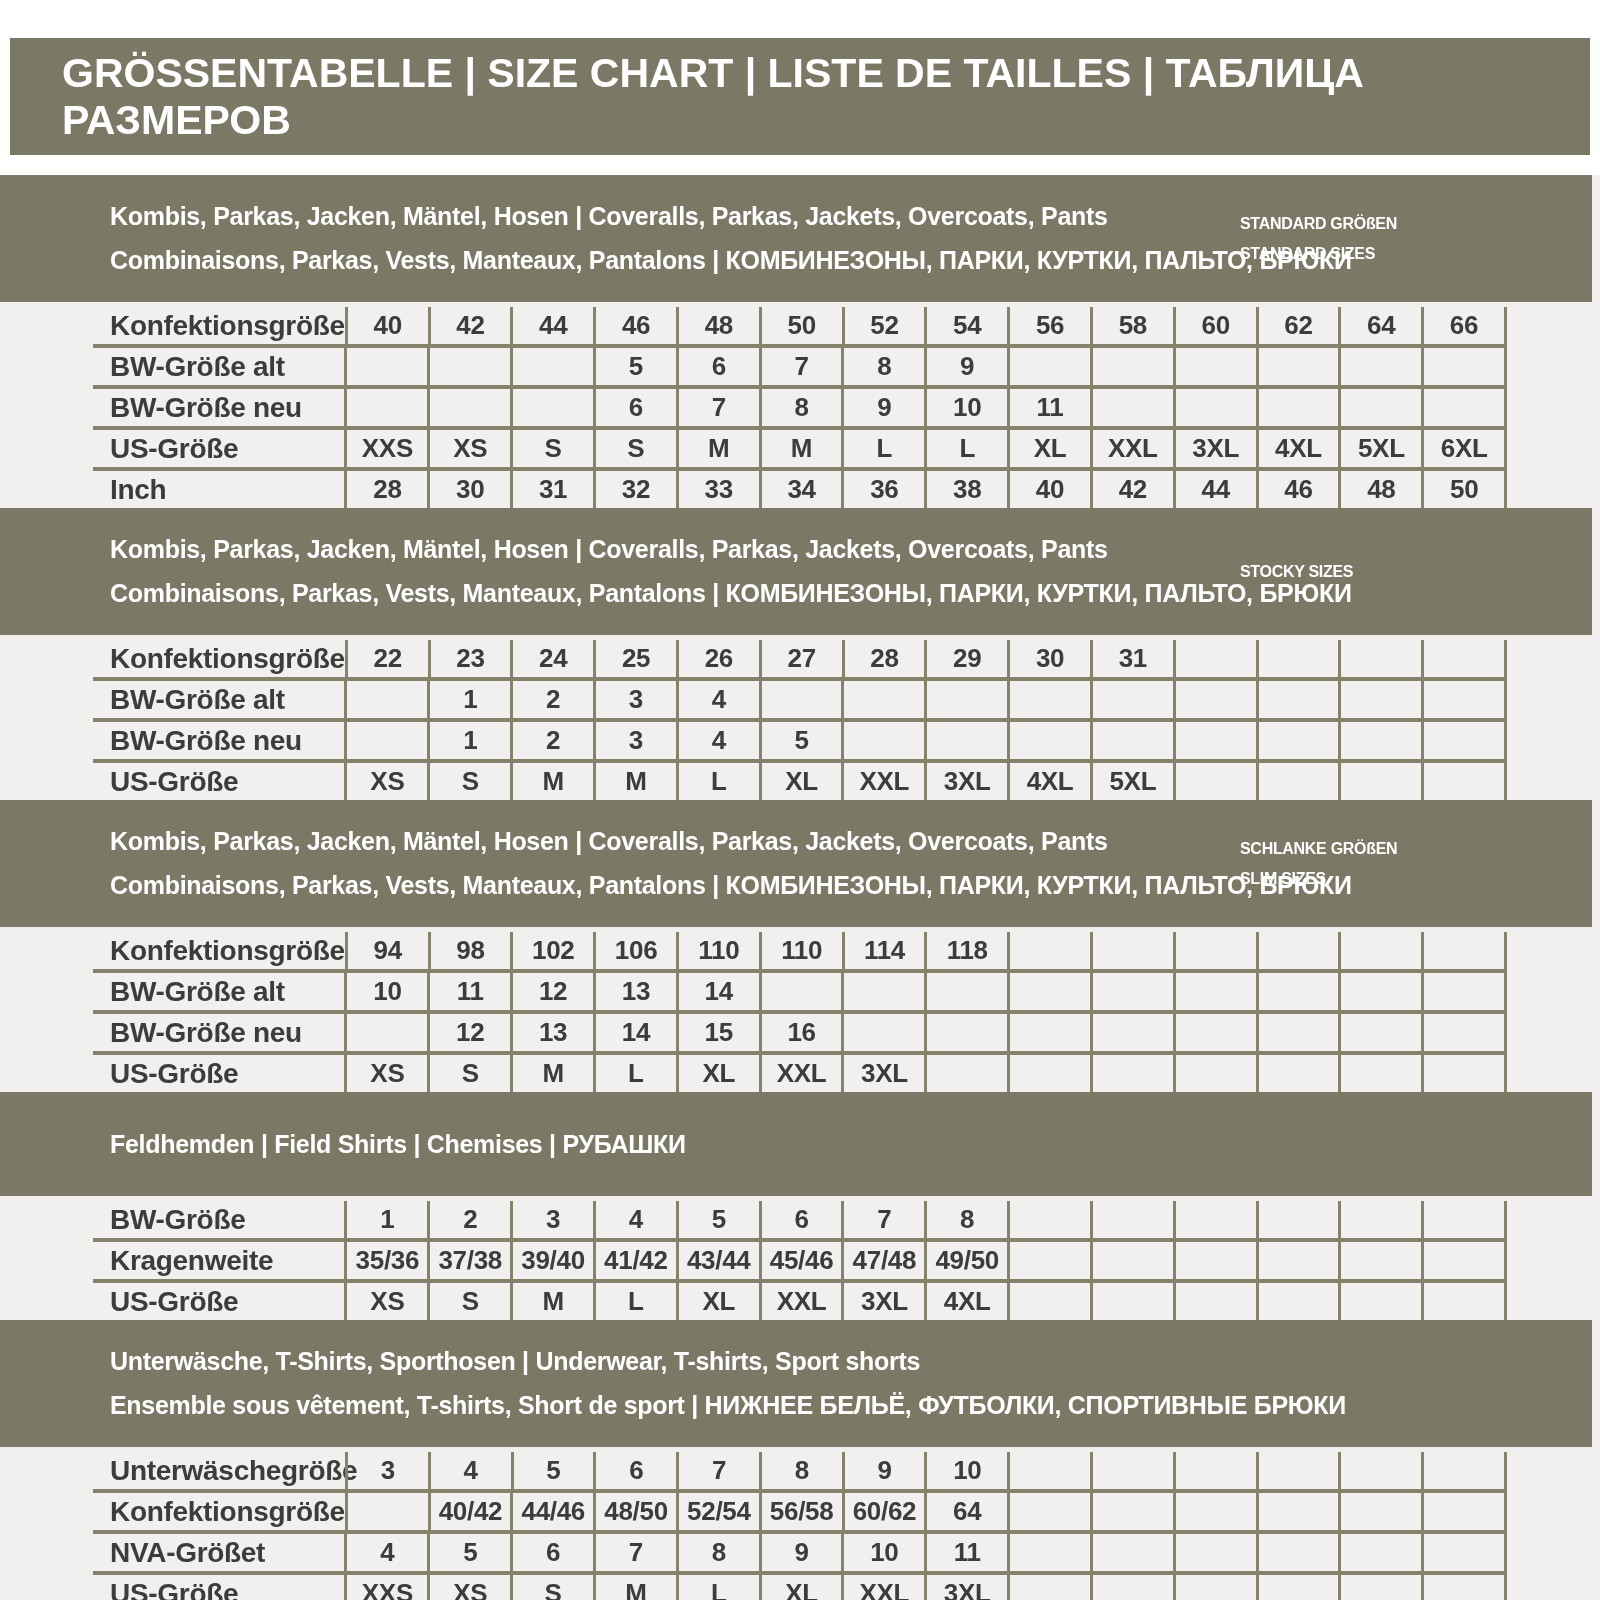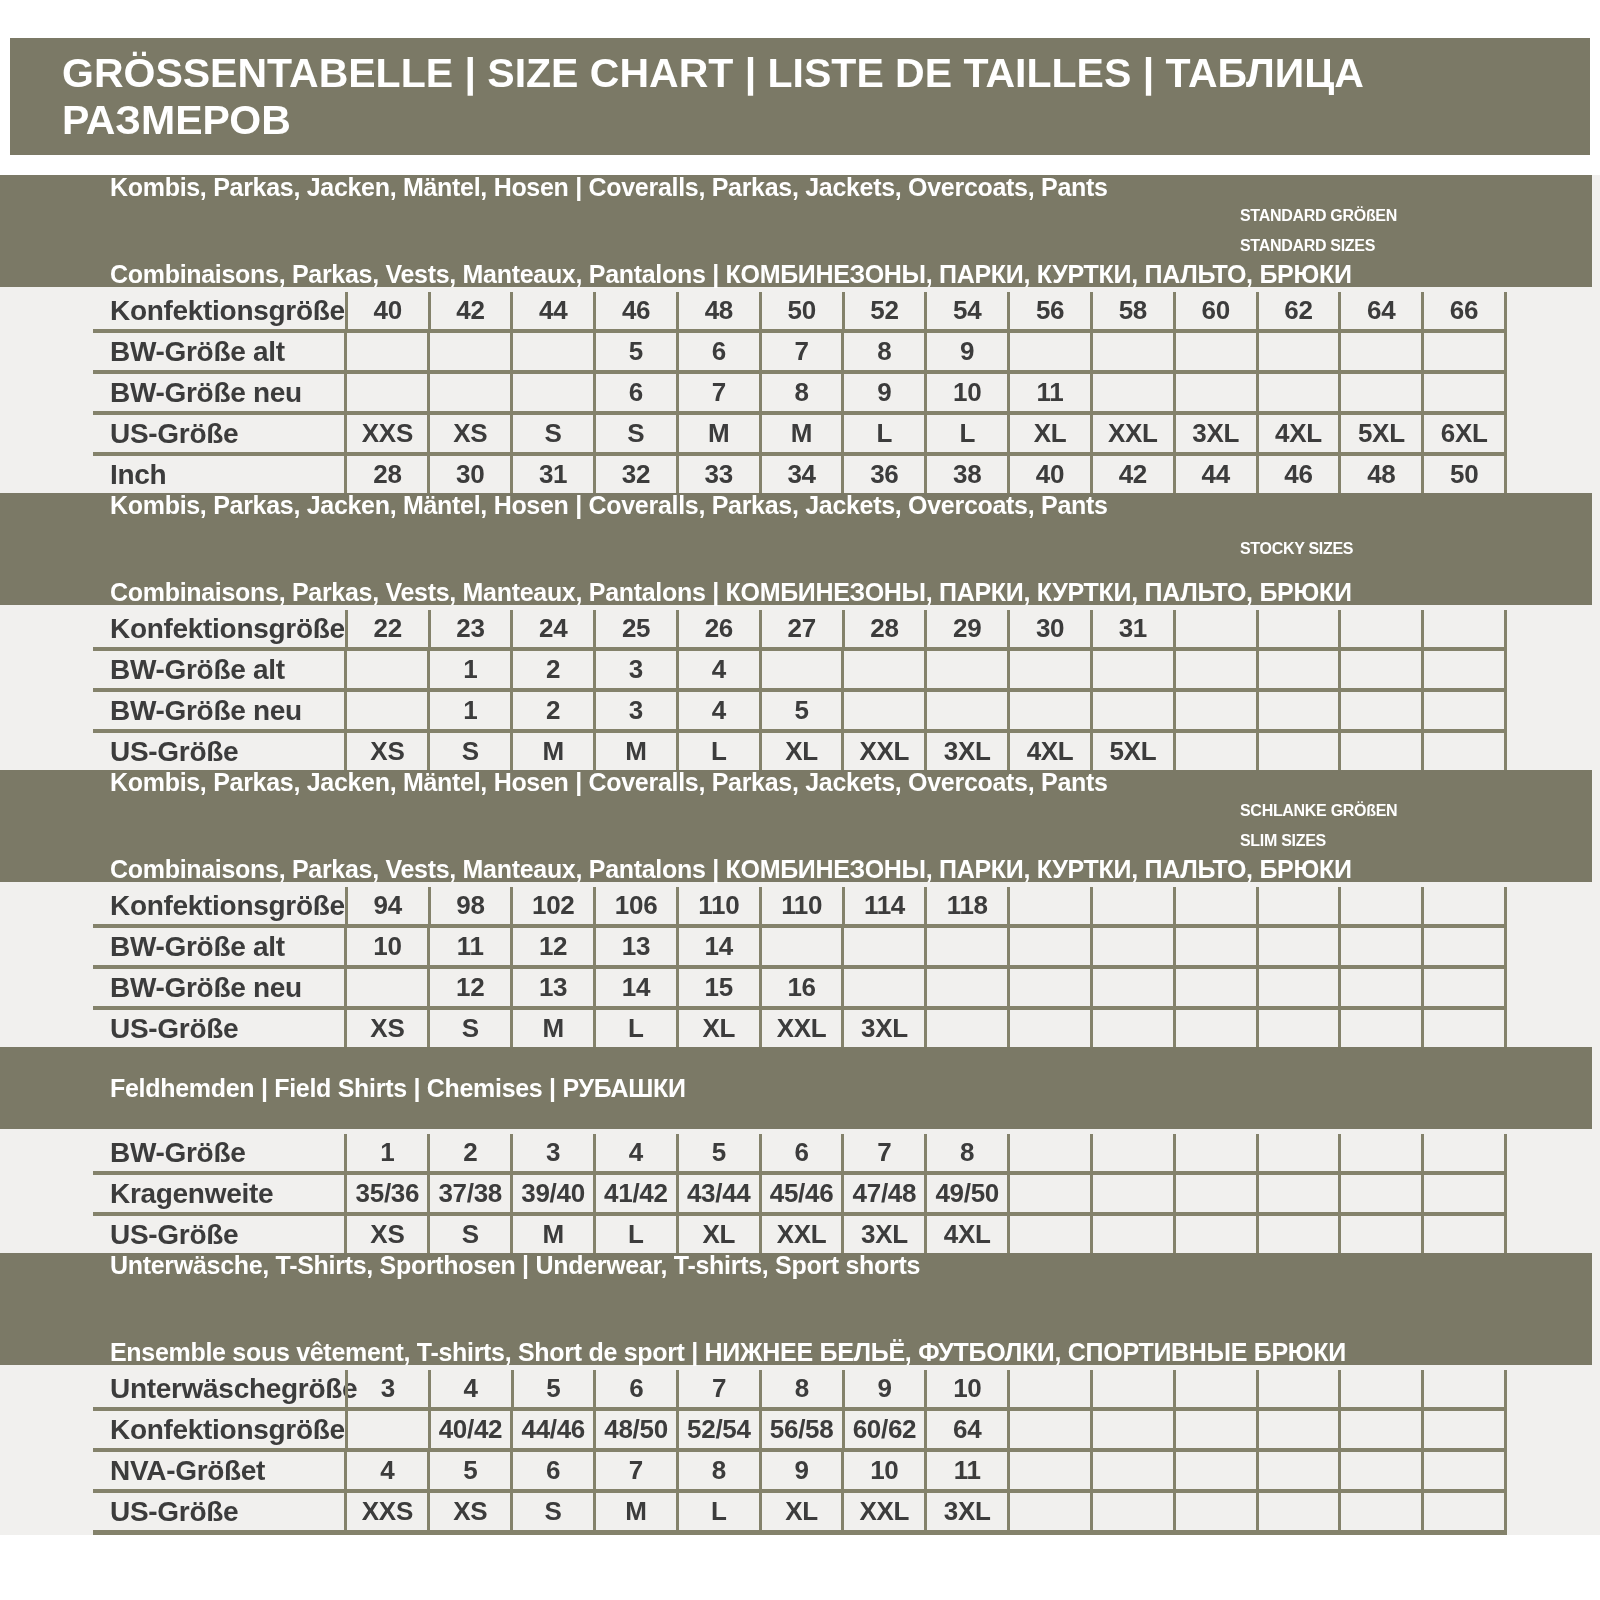--- a/index.html
+++ b/index.html
@@ -27,22 +27,22 @@
   #content{background:var(--cell-bg);}
   .band{
     position:relative;
     background:var(--band-olive);
     color:var(--band-text);
     margin-right:8px;
     display:flex;flex-direction:column;justify-content:center;
     padding-left:110px;
     box-sizing:border-box;
   }
-  .band.h2{height:112px;justify-content:space-between;}
-  .band.h1{height:82px;justify-content:center;}
+  .band.h2{height:127px;}
+  .band.h1{height:104px;justify-content:center;}
   .band .hline{font-size:25px;line-height:25px;}
   .band .hline + .hline{margin-top:19px;}
   .side-label{
     position:absolute;
     left:1240px;top:50%;
     transform:translateY(-50%);
     font-size:16px;line-height:30px;
     width:350px;
   }
   .size-table{

